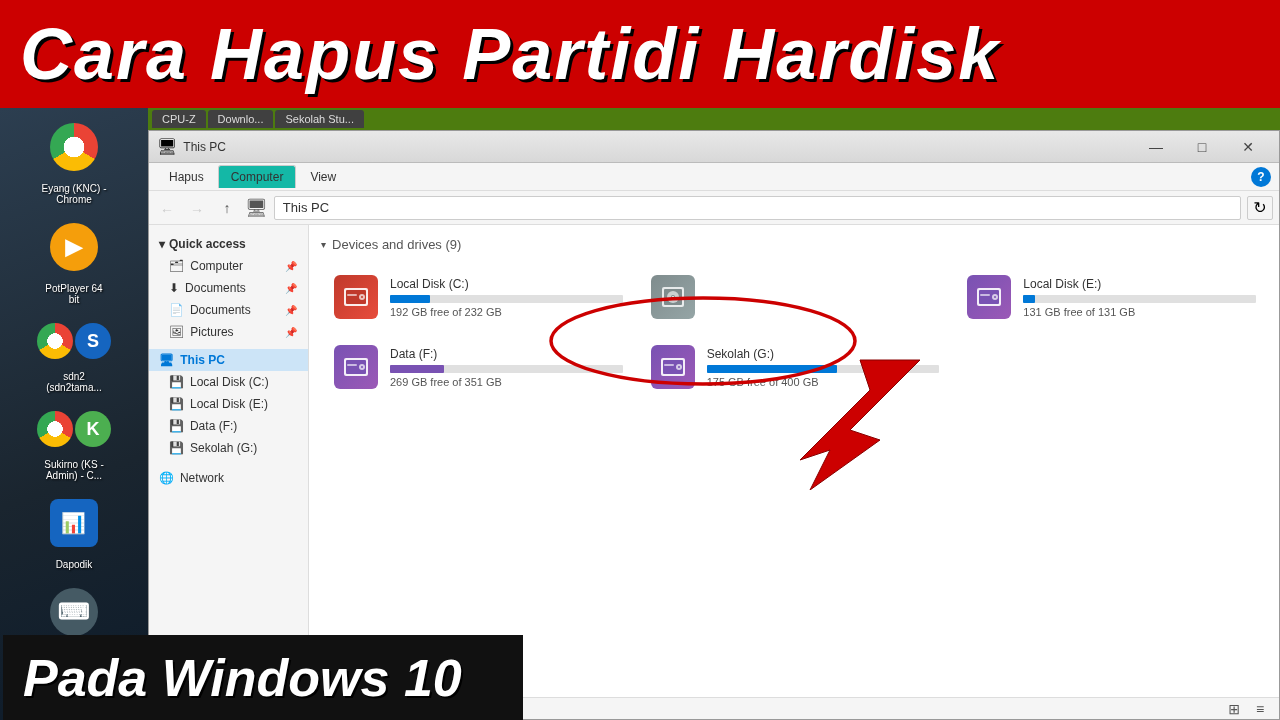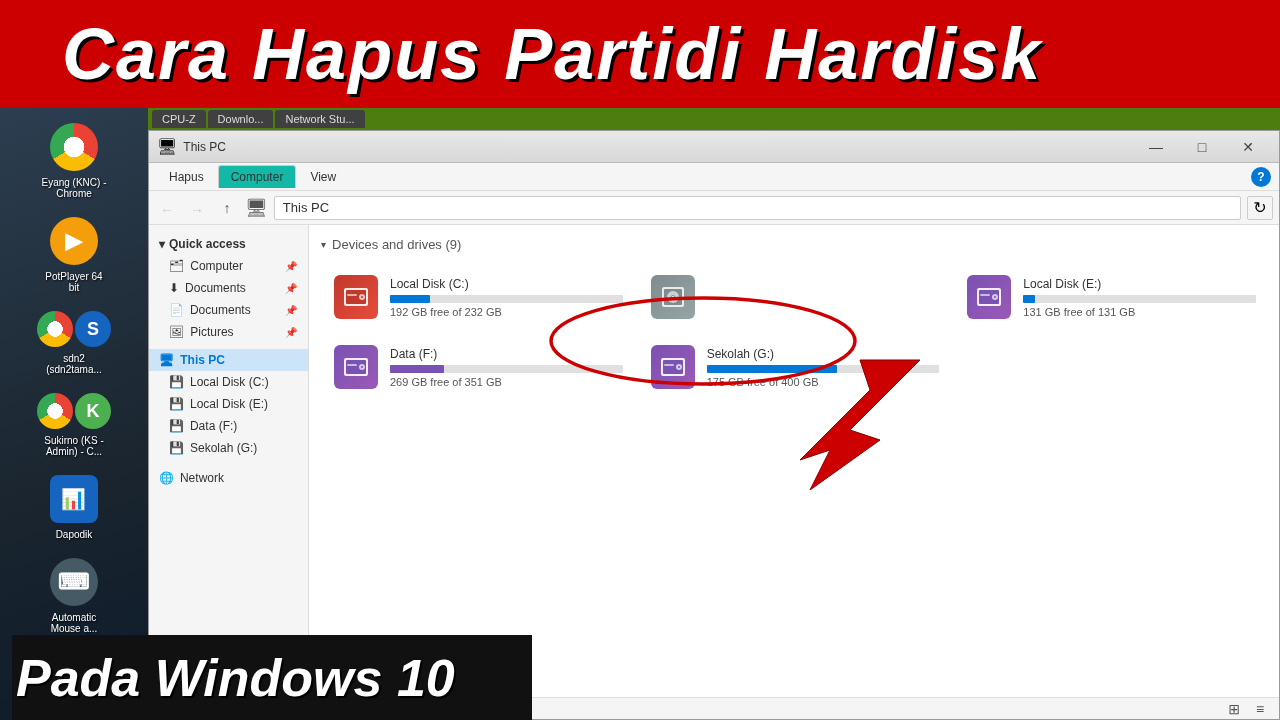--- a/index.html
+++ b/index.html
@@ -16,33 +16,32 @@
       padding: 0 20px;
       z-index: 10;
     }
     .title-bar-top h1 {
       font-size: 72px;
       font-weight: 900;
       color: white;
       text-shadow: 3px 3px 0 #000;
       letter-spacing: 2px;
       font-style: italic;
-      margin-left: 42px;
     }
 
     
     .title-bar-bottom {
       position: absolute;
-      bottom: 0; left: 12px;
+      bottom: 0; left: 3px;
       width: 520px;
       height: 85px;
       background: #111;
       display: flex;
       align-items: center;
-      padding: 0 4px;
+      padding: 0 20px;
       z-index: 10;
     }
     .title-bar-bottom h2 {
       font-size: 52px;
       font-weight: 900;
       color: white;
       text-shadow: 2px 2px 0 #000;
       font-style: italic;
     }
 
@@ -58,21 +57,21 @@
       flex-direction: column;
       padding: 10px 5px;
       gap: 8px;
     }
 
     
     .desktop-icon {
       display: flex;
       flex-direction: column;
       align-items: center;
-      gap: 6px;
+      gap: 12px;
       padding: 5px;
       cursor: pointer;
       border-radius: 4px;
     }
     .desktop-icon .icon-img {
       width: 48px;
       height: 48px;
       border-radius: 50%;
       display: flex;
       align-items: center;
@@ -440,21 +439,21 @@
   <div class="desktop-icon">
     
     
   </div>
 
 </div>
 
 <div class="taskbar">
   <div class="taskbar-item">CPU-Z</div>
   <div class="taskbar-item">Downlo...</div>
-  <div class="taskbar-item">Network Stu...</div>
+  <div class="taskbar-item">Sekolah Stu...</div>
 </div>
 
 <div class="file-explorer">
 
   <div class="win-titlebar">
     <span class="win-icon">🖥</span>
     <span class="win-title-text">This PC</span>
     <div class="win-controls">
       <div class="win-btn">—</div>
       <div class="win-btn">□</div>

